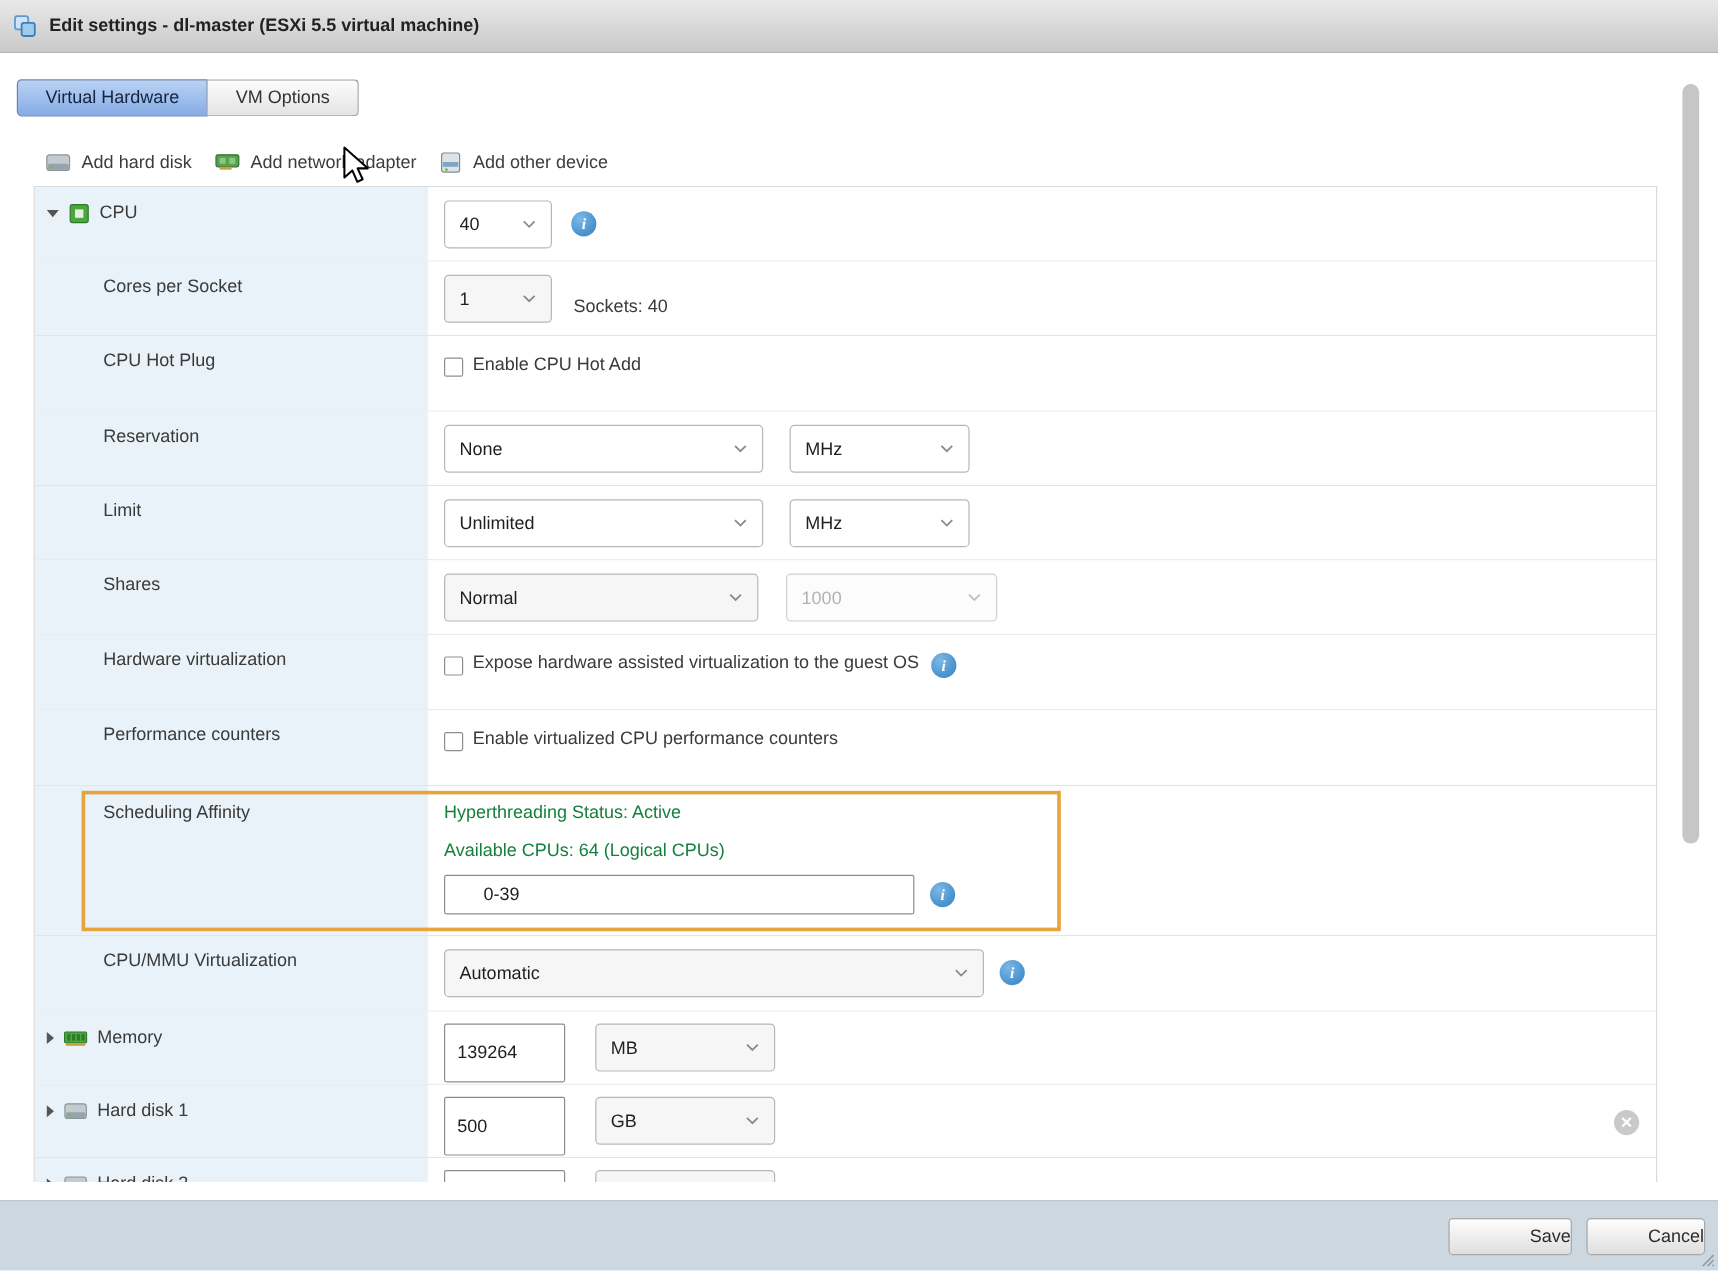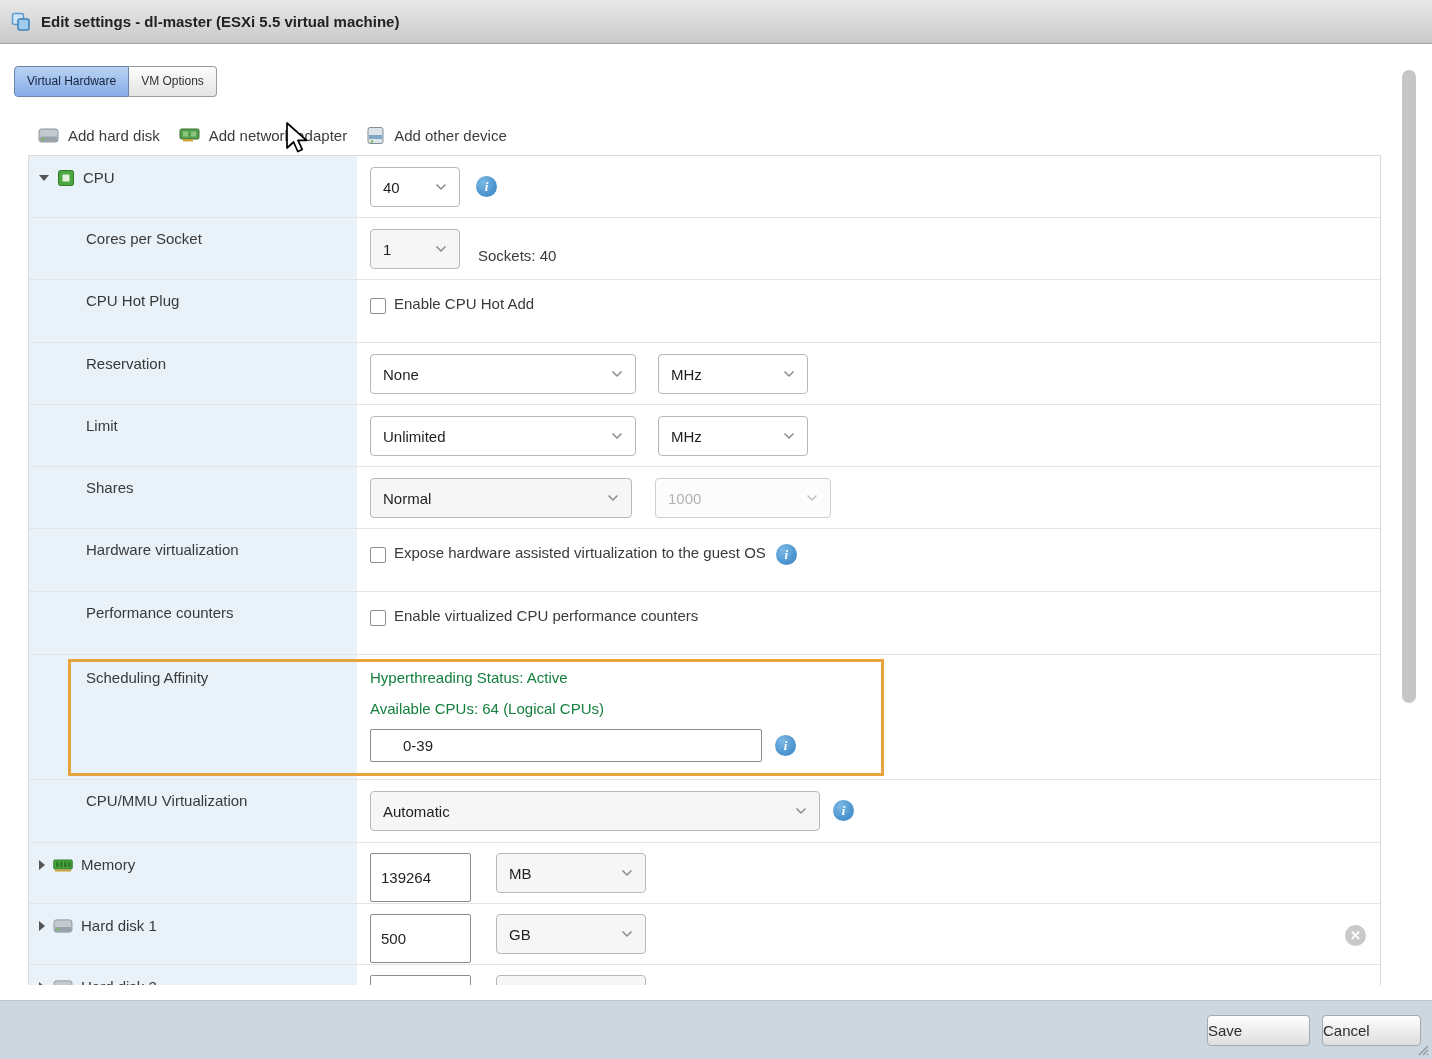--- a/index.html
+++ b/index.html
@@ -14,21 +14,21 @@
     position:absolute; left:0; top:0; width:1432px; height:44px;
     background:linear-gradient(#e9e9e9, #c9c9c9);
     border-bottom:1px solid #a3a3a3;
     display:flex; align-items:center; padding-left:10px;
   }
   .titlebar .ttext { font-weight:bold; font-size:15px; color:#222; margin-left:9px; }
 
   
   .tabs { position:absolute; left:14px; top:66px; display:flex; }
   .tab {
-    height:31px; line-height:29px; padding:0 12px; font-size:12px;
+    height:31px; line-height:29px; padding:0 23px; font-size:15px;
     border:1px solid #9c9c9c; background:linear-gradient(#fdfdfd,#e3e3e3); color:#333;
     cursor:default;
   }
   .tab.active {
     background:linear-gradient(#b9d3f4,#86abe6);
     border-color:#6b86ab; color:#15233d;
   }
   .tab:first-child { border-radius:4px 0 0 4px; }
   .tab:last-child  { border-radius:0 4px 4px 0; border-left:none; }
 
@@ -94,21 +94,21 @@
   .scrollthumb { position:absolute; left:1402px; top:70px; width:14px; height:633px; border-radius:7px; background:#c6c6c6; }
 
   
   .footer {
     position:absolute; left:0; top:1000px; width:1432px; height:59px;
     background:#ccd7df; border-top:1px solid #bcc7cf;
   }
   .btn {
     position:absolute; top:14px; height:31px; border:1px solid #a9a9a9; border-radius:4px;
     background:linear-gradient(#fefefe,#dedede); font-family:"Liberation Sans",sans-serif;
-    font-size:15px; color:#2c2c2c; text-align:left;
+    font-size:15px; color:#2c2c2c; text-align:right;
   }
   .btn.save { left:1207px; width:103px; }
   .btn.cancel { left:1322px; width:99px; }
   .resizer { position:absolute; right:3px; bottom:3px; }
 
   .cursor { position:absolute; left:284px; top:121px; z-index:20; pointer-events:none; }
   .sockets { margin-left:18px; margin-top:18px; color:#3a3a3a; }
 </style>
 </head>
 <body>

